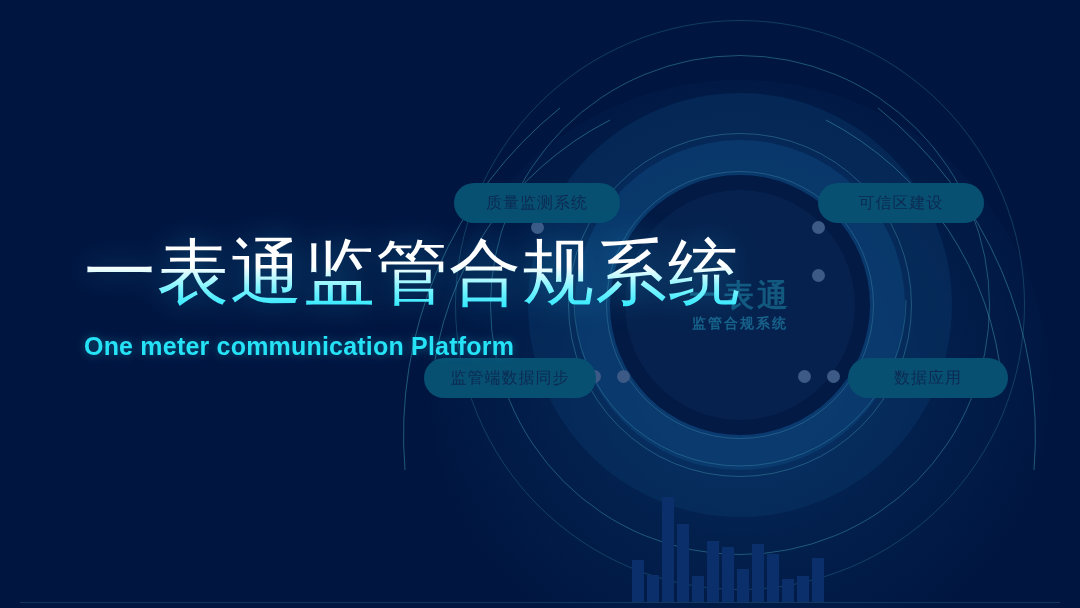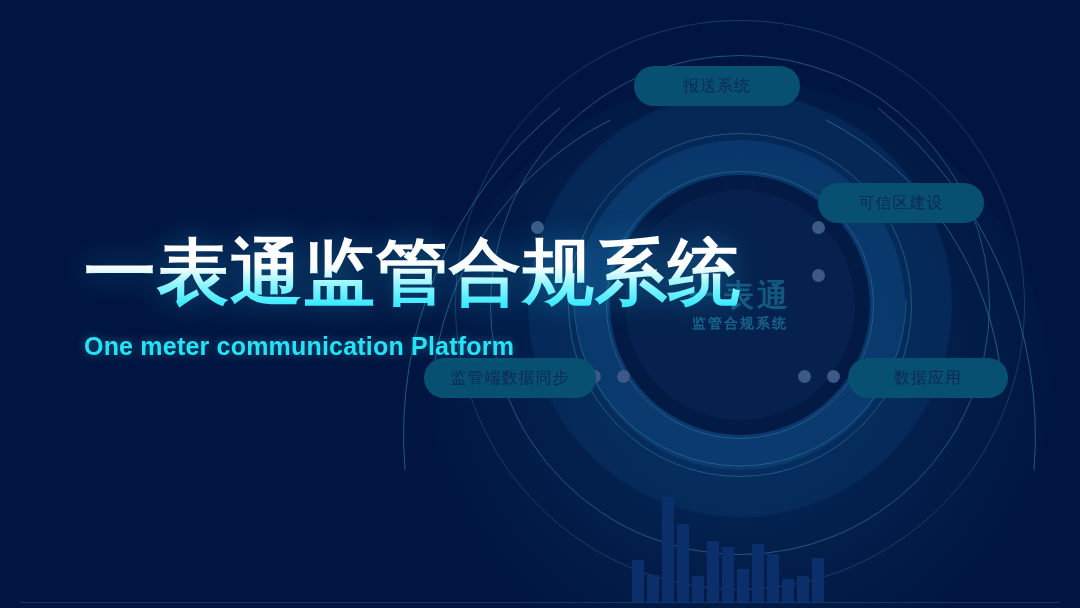--- a/index.html
+++ b/index.html
@@ -153,21 +153,21 @@
   .dot-data-b   { left: 827px; top: 370px; }
 
   
   .headline-block {
     position: absolute;
     left: 84px;
     top: 236px;
   }
   .headline {
     font-size: 72px;
-    font-weight: bold;
+    font-weight: normal;
     letter-spacing: 1px;
     line-height: 1;
     background: linear-gradient(to bottom, #ffffff 0%, #ffffff 42%, #7ff4ff 72%, #2ee8ff 100%);
     -webkit-background-clip: text;
     background-clip: text;
     color: transparent;
     -webkit-text-fill-color: transparent;
     white-space: nowrap;
     filter: drop-shadow(0 0 14px rgba(40,200,255,0.35));
   }
@@ -241,21 +241,21 @@
   </div>
 
   <div class="dot dot-quality"></div>
   <div class="dot dot-trusted"></div>
   <div class="dot dot-right-a"></div>
   <div class="dot dot-sync-a"></div>
   <div class="dot dot-sync-b"></div>
   <div class="dot dot-data-a"></div>
   <div class="dot dot-data-b"></div>
 
-  <div class="pill pill-report">报送系统</div>
+  <div class="pill pill-quality">质量监测系统</div>
   <div class="pill pill-trusted">可信区建设</div>
   <div class="pill pill-dataapp">数据应用</div>
   <div class="pill pill-sync">监管端数据同步</div>
 
   <div class="headline-block">
     <div class="headline">一表通监管合规系统</div>
     <div class="subhead">One meter communication Platform</div>
   </div>
 
   <div class="bars" id="bars">

